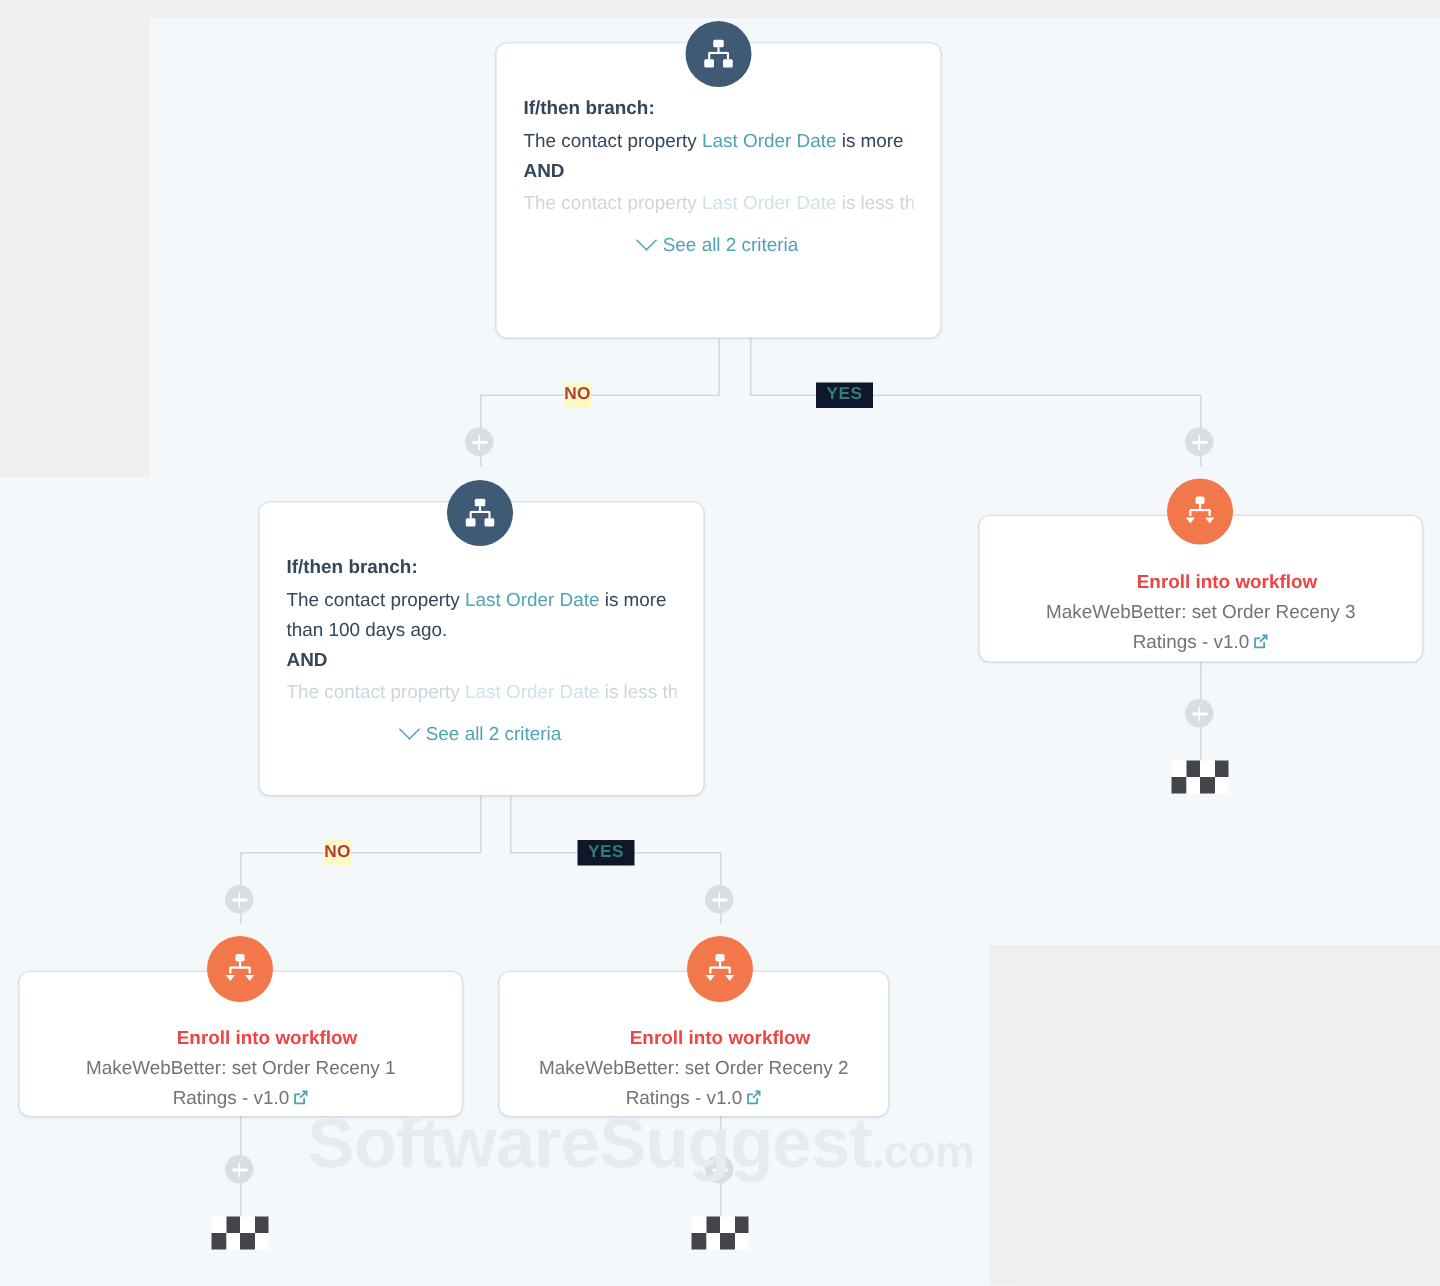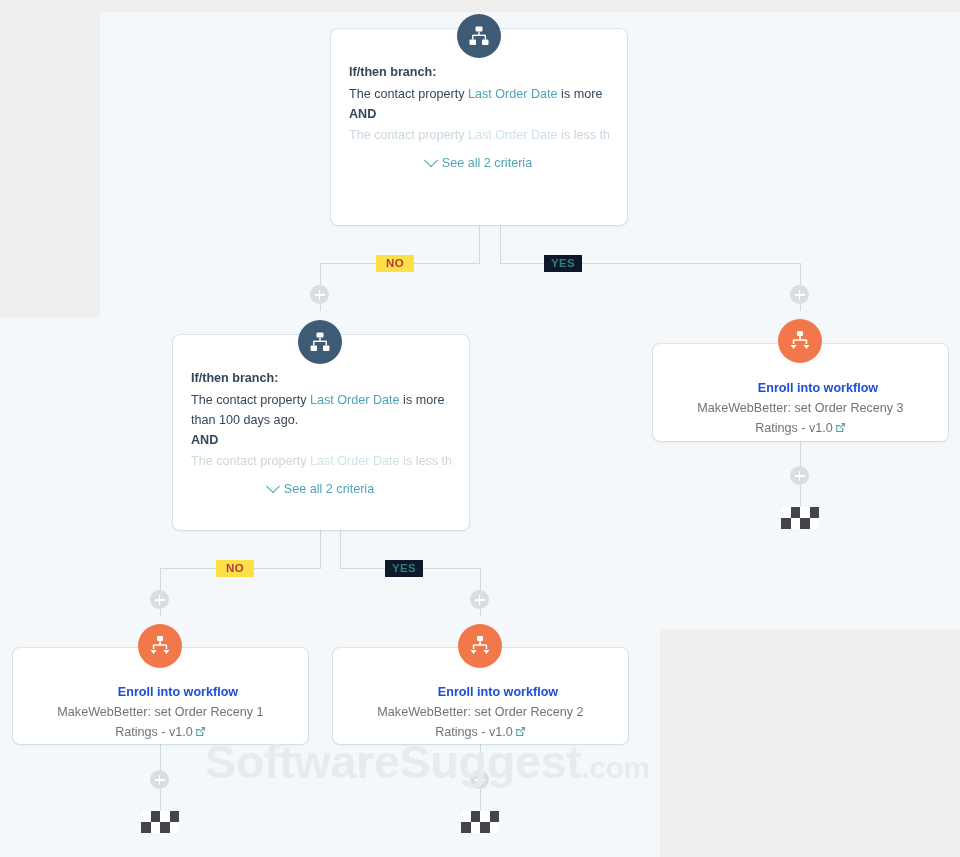--- a/index.html
+++ b/index.html
@@ -92,23 +92,24 @@
     position: absolute;
     height: 17px;
     line-height: 17px;
     text-align: center;
     font-size: 11.5px;
     font-weight: bold;
     letter-spacing: 0.3px;
     z-index: 14;
   }
   .badge-no {
-    background: #fde047;
+    background: #fef9c3;
     color: #b23b3b;
-    width: 38px;
+    width: 18px;
+    text-align: right;
   }
   .badge-yes {
     background: #0f172a;
     color: #2f7f73;
     width: 38px;
   }
 
   
   .card {
     position: absolute;
@@ -189,21 +190,21 @@
 
   
   .enroll-body {
     padding: 34px 22px 18px 22px;
     text-align: center;
     box-sizing: border-box;
     font-size: 12.6px;
     line-height: 20px;
     color: #33475b;
   }
-  .enroll-strong { font-weight: bold; color: #1d4ed8; padding-left: 35px; }
+  .enroll-strong { font-weight: bold; color: #ef4444; padding-left: 35px; }
   .enroll-link { color: #737373; }
   .ext-icon {
     display: inline-block;
     vertical-align: -1px;
     margin-left: 2px;
   }
 
   
   .end-flag {
     position: absolute;
@@ -380,21 +381,21 @@
     <i class="fl-l"></i>
       <i class="fl-d"></i>
       <i class="fl-l"></i>
       <i class="fl-d"></i>
     <i class="fl-d"></i>
       <i class="fl-l"></i>
       <i class="fl-d"></i>
       <i class="fl-l"></i>
   </div>
 
-  <div class="card" style="left:333px; top:648px; width:295px; height:96px;">
+  <div class="card" style="left:333px; top:648px; width:259px; height:96px;">
     <div class="enroll-body">
       <span class="enroll-strong">Enroll into workflow </span><span class="enroll-link">MakeWebBetter: set Order Receny 2 Ratings - v1.0</span><span class="ext-icon">
         <svg width="11" height="11" viewBox="0 0 12 12" aria-hidden="true">
           <path d="M1.2 3.2 h4.4 v1.3 H2.5 v5.3 h5.3 V6.6 h1.3 v4.4 H1.2 z" fill="#4fa3b5"></path>
           <path d="M7.1 1.1 h3.8 v3.8 h-1.3 V3.3 L5.9 6.9 5 6 8.6 2.4 H7.1 z" fill="#4fa3b5"></path>
         </svg>
       </span>
     </div>
   </div>
   <div class="node-icon enroll" style="left:458px; top:624px;">

